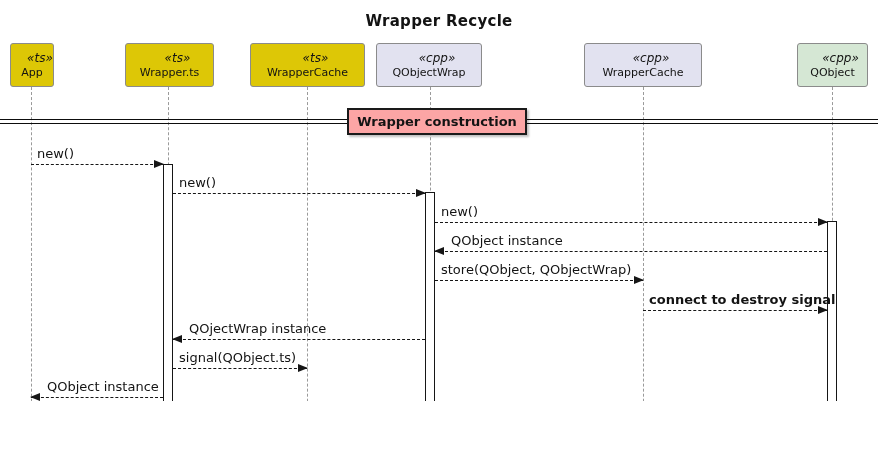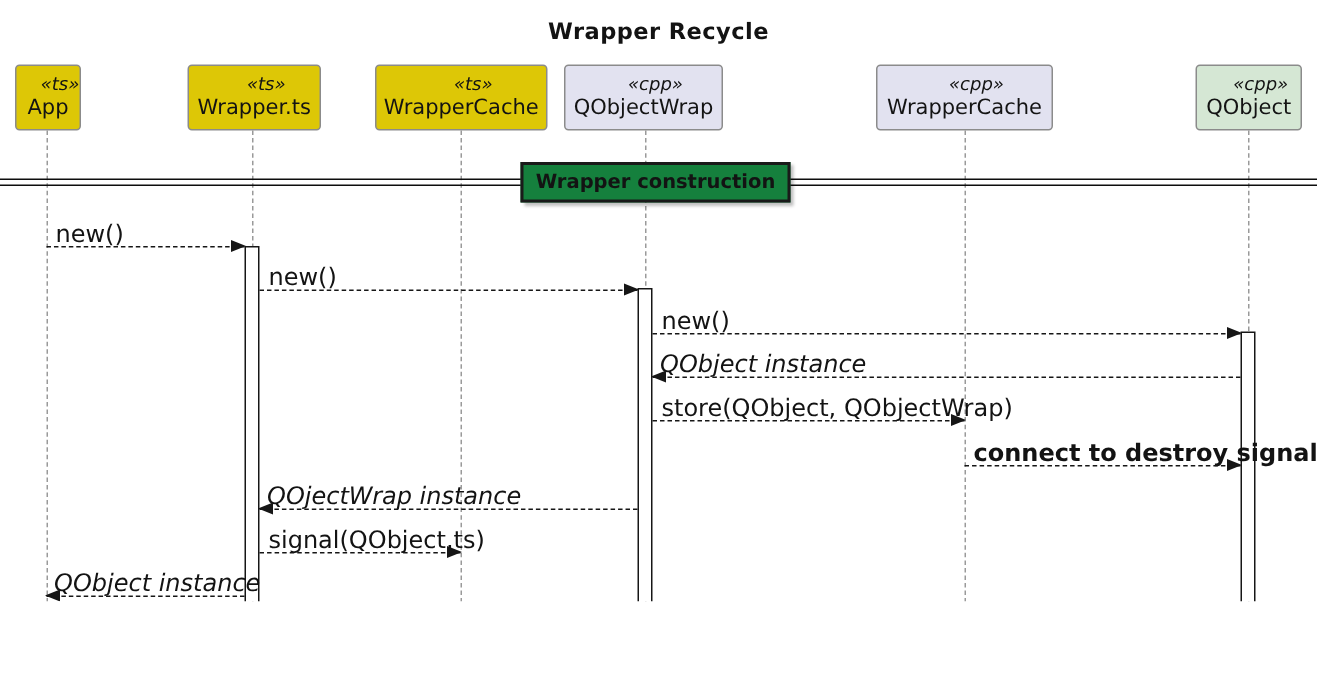--- a/index.html
+++ b/index.html
@@ -16,47 +16,47 @@
     position:absolute; width:0; top:87px; height:365px;
     border-left:1px dashed #9a9a9a;
   }
   .pbox {
     position:absolute; top:43px; height:44px; box-sizing:border-box;
     border:1px solid #8b8b8b; border-radius:3px;
     display:flex; flex-direction:column; align-items:center; justify-content:center;
     line-height:1.25;
   }
   .pbox .stereo { font-style:italic; font-size:12px;margin-left:16px; }
-  .pbox .pname { font-size:14px; white-space:nowrap; }
+  .pbox .pname { font-size:11px; white-space:nowrap; }
   .pbox.ts   { background:#ddc706; }
   .pbox.cpp  { background:#e2e2f0; }
   .pbox.green{ background:#d5e7d4; }
   .divider-rule {
     position:absolute; left:0; width:878px; top:119px; height:5px; box-sizing:border-box;
     border-top:1px solid #0d0d0d; border-bottom:1px solid #0d0d0d;
   }
   .divider-label {
     position:absolute; left:347px; top:108px; width:180px; height:27px; box-sizing:border-box;
-    background:#15803d; border:2px solid #1a1a1a; box-shadow:2px 2px 2px rgba(0,0,0,.25);
+    background:#fca5a5; border:2px solid #1a1a1a; box-shadow:2px 2px 2px rgba(0,0,0,.25);
     display:flex; align-items:center; justify-content:center;
     font-size:13px; font-weight:bold;
   }
   .bar {
     position:absolute; width:10px; box-sizing:border-box;
     background:#ffffff; border:1px solid #161616;
   }
   .msg { position:absolute; height:1px; }
   .msg .line { position:absolute; left:0; right:0; top:0; height:0; border-top:1px dashed #161616; }
   .msg .head { position:absolute; top:-4px; width:0; height:0;
     border-top:4px solid transparent; border-bottom:4px solid transparent; }
   .msg .head.right { right:-1px; border-left:10px solid #161616; }
   .msg .head.left  { left:-1px;  border-right:10px solid #161616; }
-  .msg .label { position:absolute; top:-18px; font-size:16px; white-space:nowrap; }
+  .msg .label { position:absolute; top:-18px; font-size:13px; white-space:nowrap; }
   .msg.dir-right .label { left:6px; }
-  .msg.dir-left  .label { left:5px;font-style:italic; }
+  .msg.dir-left  .label { left:16px; }
   .note {
     position:absolute; left:5px; top:410px; width:853px; height:26px; box-sizing:border-box;
     background:#fdfdd8; border:1px solid #8c8c78;
     display:flex; align-items:center; justify-content:center;
     font-size:13px;
   }
   .note .fold {
     position:absolute; top:-1px; right:-1px; width:12px; height:12px;
     background:#ffffff;
     border-left:1px solid #8c8c78; border-bottom:1px solid #8c8c78;

